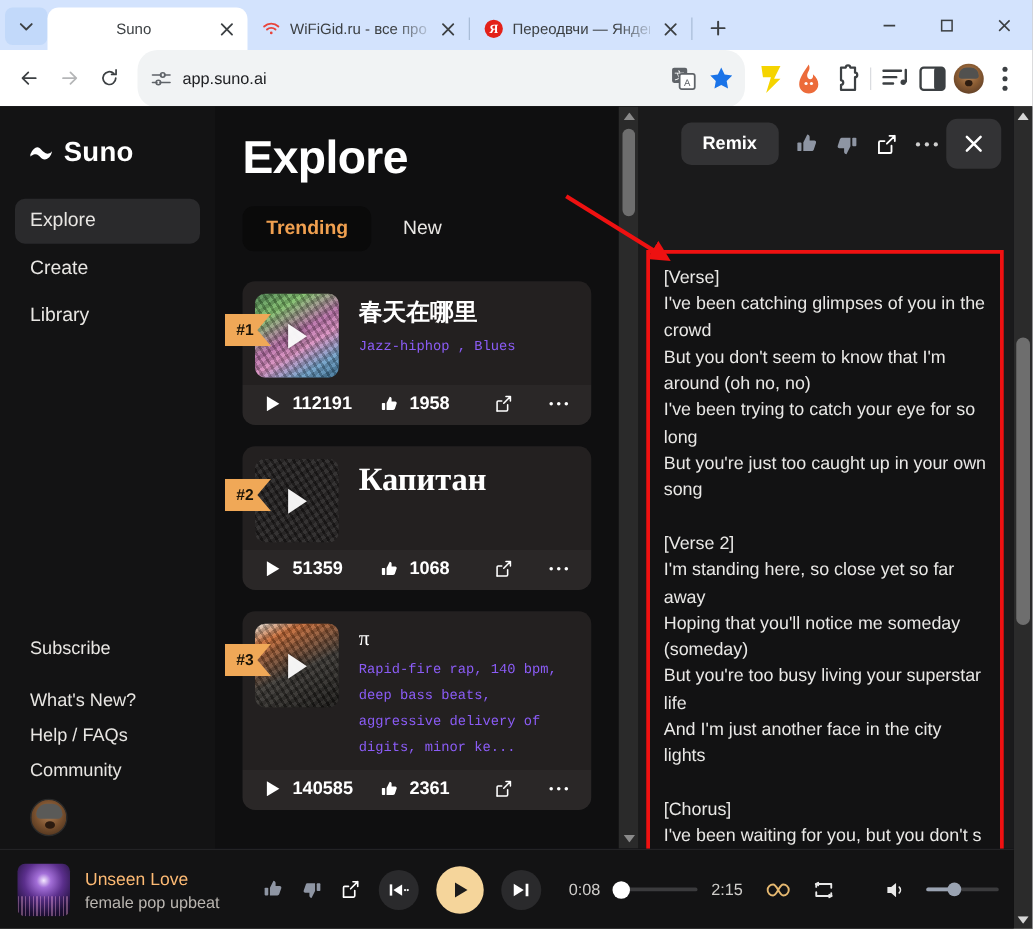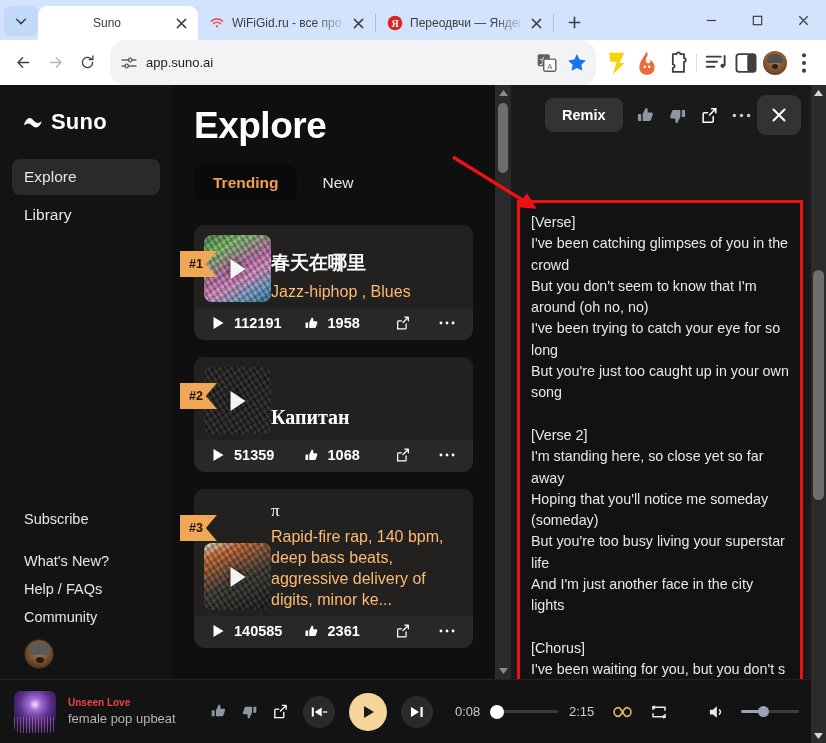--- a/index.html
+++ b/index.html
@@ -240,21 +240,21 @@
   .tabpill.active { background:#0a0a0a; color:#f0a050; font-weight:600;}
   .tabpill.inactive { color:#e9e7e4; }
 
   .card {
     background: #232020;
     border-radius: 10px;
     margin-bottom: 17px;
     position: relative;
     overflow: visible;
   }
-  .card-top { display:flex; padding: 10px 10px 6px 10px; gap: 0; align-items: flex-end;}
+  .card-top { display:flex; padding: 10px 10px 6px 10px; gap: 16px;}
   .thumb {
     width: 67px; height: 67px; border-radius: 8px;
     flex: 0 0 auto;
     position: relative;
     overflow: hidden;
   }
   .thumb.t1 { background: linear-gradient(150deg,#4a7f4e 0%, #7fbf6a 22%, #b86fa8 48%, #d98fc0 62%, #6fa0c8 82%, #356b8e 100%); }
   .thumb.t2 { background: linear-gradient(160deg,#d9d6cd 0%, #9b9party 0%, #8b897f 30%, #3a3832 60%, #1d1c19 100%); }
   .thumb.t3 { background: linear-gradient(155deg,#e2e0d8 0%, #c76a35 18%, #3a3733 55%, #171614 100%); }
   .thumb .tex {
@@ -283,23 +283,23 @@
     z-index: 4;
     clip-path: polygon(0 0, 100% 0, calc(100% - 11px) 50%, 100% 100%, 0 100%);
   }
   .rank::after {
     content:""; position:absolute; left:0; top:26px;
     border-left: 6px solid #b97b33;
     border-bottom: 5px solid transparent;
   }
   .card-info { flex:1 1 auto; min-width:0; padding-top: 2px;}
   .ctitle { font-size: 19px; color:#fff; font-weight:700; margin-bottom:5px; white-space:nowrap; overflow:hidden;}
-  .ctitle.serif { font-family:"Liberation Serif", serif; font-size: 20px;}
+  .ctitle.serif { font-family:"Liberation Serif", serif; font-size: 26px;}
   .ctitle.pi { font-family:"Liberation Serif", serif; font-size: 17px; font-weight:400;}
-  .cdesc { font-size: 16px; color:#fdba74; line-height: 21px; }
+  .cdesc { font-size: 11px; color:#8b5cf6; line-height: 21px; font-family: Liberation Mono, monospace; }
   .card-stats {
     display:flex; align-items:center;
     padding: 7px 18px 9px 18px;
     background: rgba(255,255,255,.035);
     border-radius: 0 0 10px 10px;
     color:#fff;
     font-size: 14.5px; font-weight:600;
   }
   .stat { display:flex; align-items:center; gap:9px; cursor:pointer;}
   .stat.plays { width: 118px; }
@@ -395,21 +395,21 @@
     width: 42px; height: 42px; border-radius: 6px; flex:0 0 auto;
     background: radial-gradient(circle at 50% 32%, #f4e9ff 0%, #a36fd8 16%, #5b2f8c 44%, #20113a 78%, #120a20 100%);
     position:relative; overflow:hidden;
     cursor:pointer;
   }
   .pl-art::after {
     content:""; position:absolute; left:0; right:0; bottom:0; height:16px;
     background: repeating-linear-gradient(90deg, rgba(255,180,220,.35) 0 1px, rgba(0,0,0,.1) 1px 3px);
   }
   .pl-meta { margin-left: 12px; width: 160px; }
-  .pl-title { color:#ef4444; font-size: 10px; font-weight:700; margin-bottom:3px;}
+  .pl-title { color:#fdba74; font-size: 14px; font-weight:400; margin-bottom:3px;}
   .pl-sub { color:#b9b5b0; font-size: 13px; }
 
   .pl-controls { display:flex; align-items:center; gap: 14px; margin-left: 8px;}
   .pl-ico { cursor:pointer; display:flex; align-items:center; justify-content:center;}
   .circ {
     width: 32px; height: 32px; border-radius:50%;
     background:#2a2a2c;
     display:flex; align-items:center; justify-content:center; cursor:pointer;
   }
   .circ.big {
@@ -608,20 +608,23 @@
           <span class="logo">
             <svg viewBox="0 0 24 24">
                 <path d="M2.5 13.5c2-4 4-6 6-6 1.6 0 2.4 1 3.6 2.2C13.8 11.4 15.2 13 17.5 13c2.6 0 4-2 4-2-1 4.5-3.4 7-6.4 7-1.8 0-2.9-1-4-2.1-1.1-1.1-2.2-2.4-4-2.4-2.4 0-4.6 2-4.6 2z" fill="#fff"></path>
               </svg>
           </span>
           <span class="name">Suno</span>
         </div>
 
         <div class="navitem active">
           <span>Explore</span>
+        </div>
+        <div class="navitem">
+          <span>Create</span>
         </div>
         <div class="navitem">
           <span>Library</span>
         </div>
 
         <div class="sidespacer"></div>
 
         <div class="sidelink">Subscribe</div>
         <div class="sidegap"></div>
         <div class="sidelink">What's New?</div>

